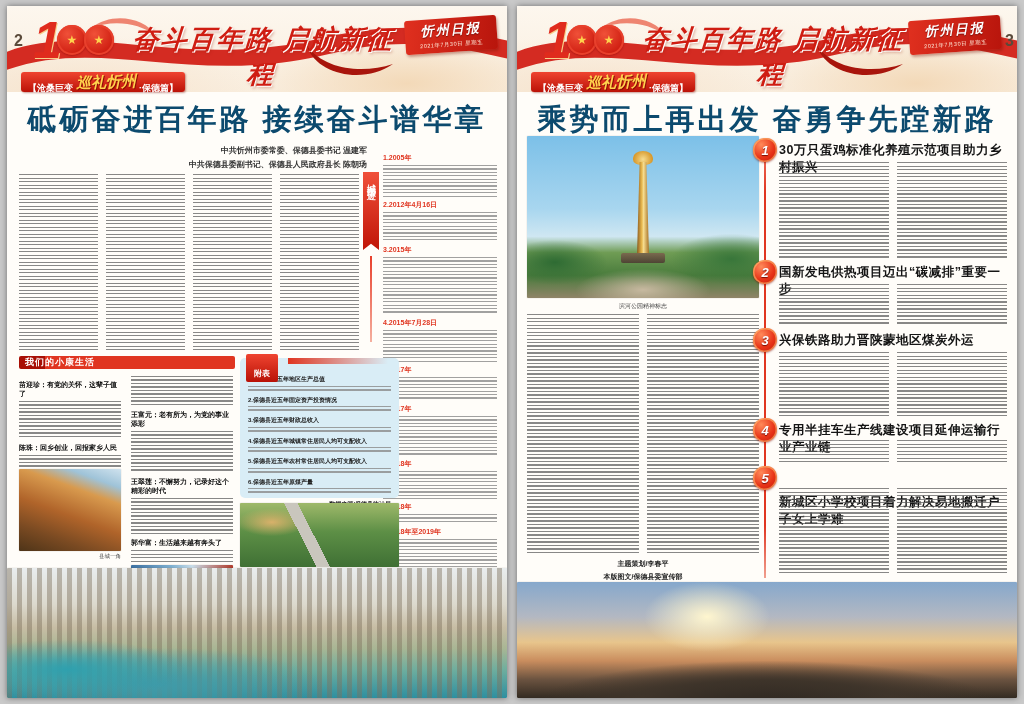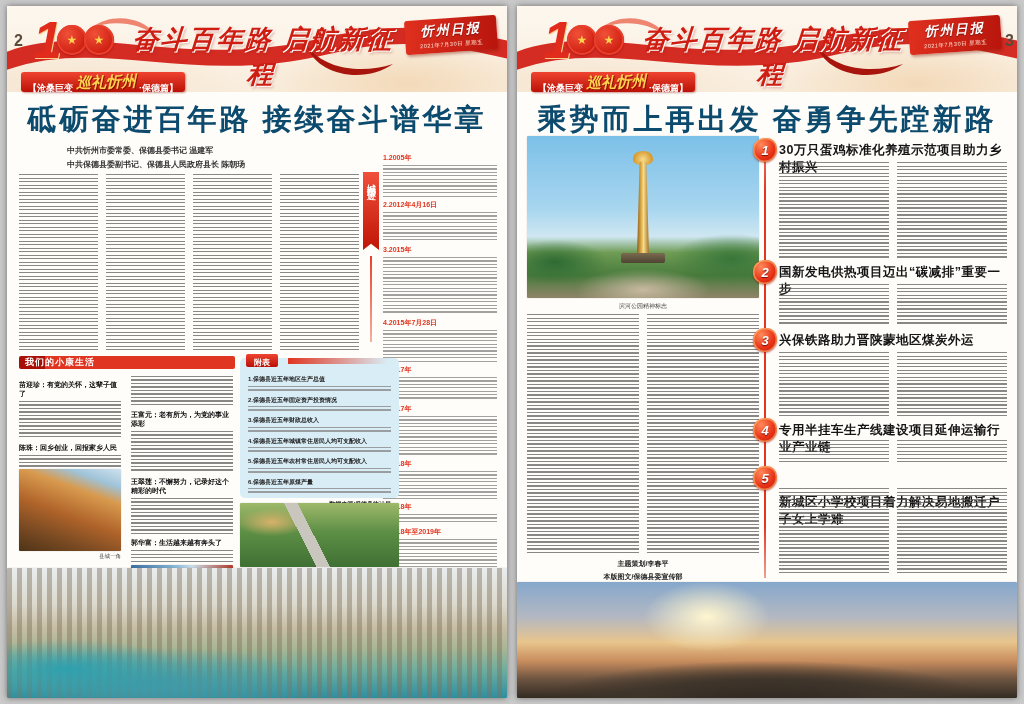--- a/index.html
+++ b/index.html
@@ -41,21 +41,21 @@
   .tag { position:absolute; left:14px; top:66px; height:20px; z-index:6; display:flex; align-items:center;
          background:linear-gradient(180deg,#ef4430,#bb1207); border-radius:3px; padding:0 7px;
          box-shadow:1px 1px 2px rgba(120,10,0,.4); white-space:nowrap; }
   .tag .t-w { color:#fff; font-size:9px; font-weight:bold;margin-top:13px; }
   .tag .t-y { color:#ffd34d; font-size:15px; font-weight:900; font-style:italic; margin:0 3px;
               text-shadow:1px 1px 0 #8d0f05; transform:rotate(-2deg); }
 
   
   .headline { position:absolute; top:94px; left:0; width:100%; text-align:center;
               font-size:29px; font-weight:900; color:#0c4a6e; letter-spacing:3px; z-index:5;}
-  .byline { position:absolute; top:138px; left:60px; width:300px; text-align:left;
+  .byline { position:absolute; top:138px; left:60px; width:300px; text-align:right;
             font-size:8px; color:#333; line-height:1.7; font-weight:bold; }
 
   
   .gk { background-image:repeating-linear-gradient(180deg,#5a5a5a 0px,#5a5a5a 1.4px,transparent 1.4px,transparent 3.5px);
         opacity:.72; }
   .gk-lt { background-image:repeating-linear-gradient(180deg,#8a8a8a 0px,#8a8a8a 1.2px,transparent 1.2px,transparent 3.4px);
         opacity:.8; }
   .col { position:absolute; }
 
   
@@ -82,21 +82,21 @@
   .autumn { width:102px; height:82px;
             background:linear-gradient(200deg,#cfe2ee 0%,#9fc3d8 16%,#d89a4e 30%,#b0642a 55%,#7a4a22 78%,#4e3418 100%); }
   .pcap { font-size:5.5px; color:#444; text-align:right; margin-top:2px; }
   .minishot { width:102px; height:22px; margin-top:3px;
               background:linear-gradient(90deg,#3b6fa0 0%,#7fb0d0 40%,#c8dce8 60%,#b03a2a 100%); }
 
   
   .tbox { position:absolute; left:233px; top:352px; width:159px; height:140px;
           background:#d9edf6; border-radius:5px; padding:14px 8px 6px 8px; }
   .ttab { position:absolute; left:6px; top:-4px; height:13px; background:linear-gradient(180deg,#ef4430,#b81207);
-          color:#fff; font-size:8px; font-weight:bold; padding:3px 8px; border-radius:2px; }
+          color:#fff; font-size:8px; font-weight:bold; padding:14px 8px; border-radius:2px; }
   .ttab-ribbon { position:absolute; left:48px; top:0px; width:100px; height:6px;
                  background:linear-gradient(90deg,#e03520,rgba(224,53,32,0)); }
   .titem { font-size:6px; font-weight:bold; color:#222; margin-top:3px; }
   .tdata { height:7px; margin-top:1.5px; }
   .tsource { font-size:6px; font-weight:bold; color:#222; text-align:right; margin-top:5px; }
 
   
   .roadshot { position:absolute; left:233px; top:497px; width:159px; height:64px;
       background:
         linear-gradient(63deg, rgba(0,0,0,0) 40%, #c9c6bd 40%, #c9c6bd 47%, rgba(0,0,0,0) 47%),

